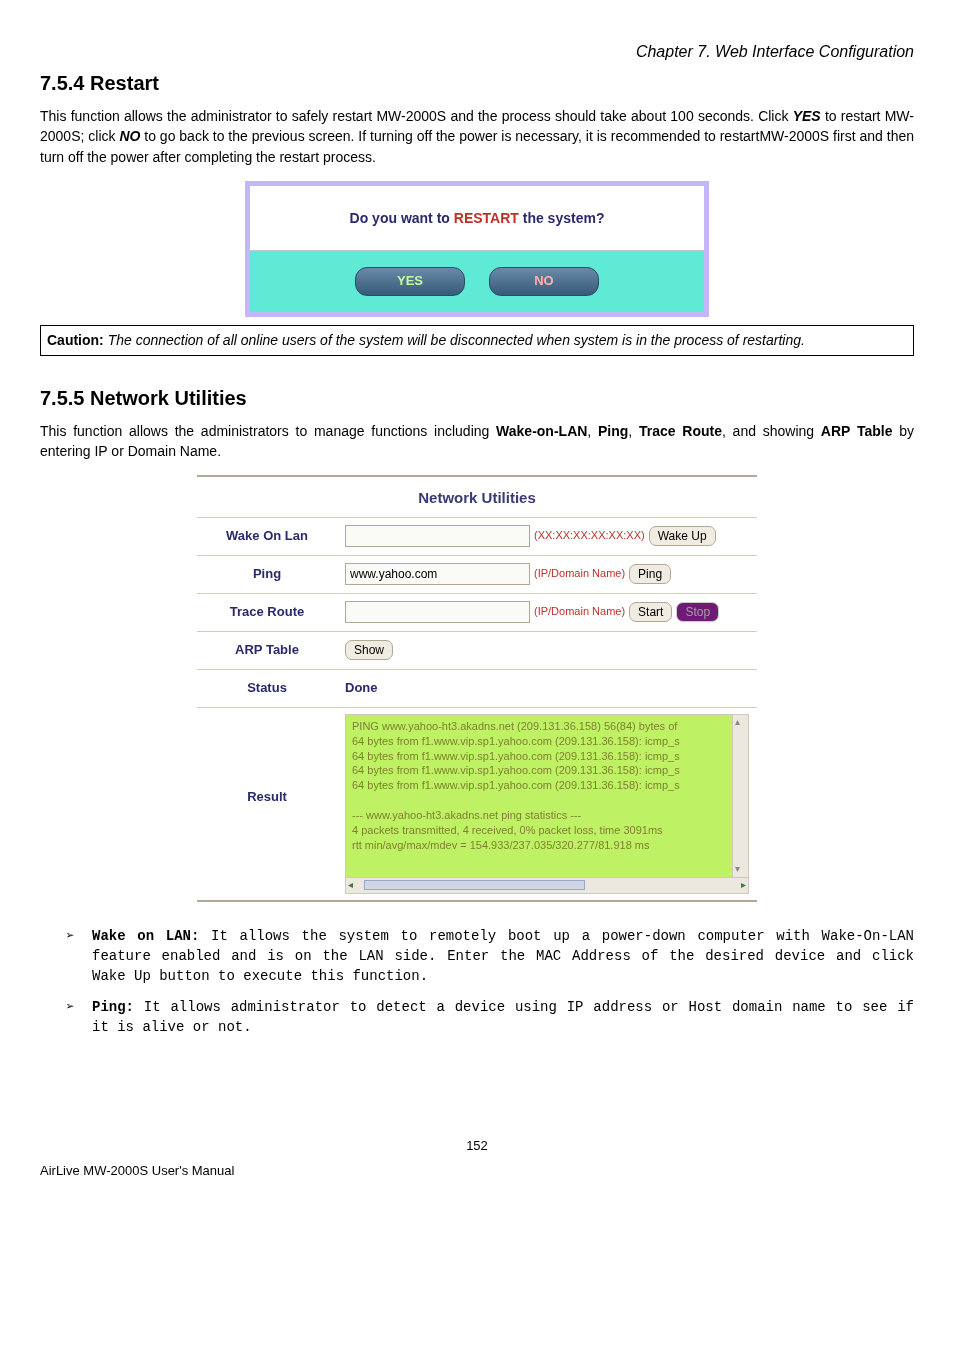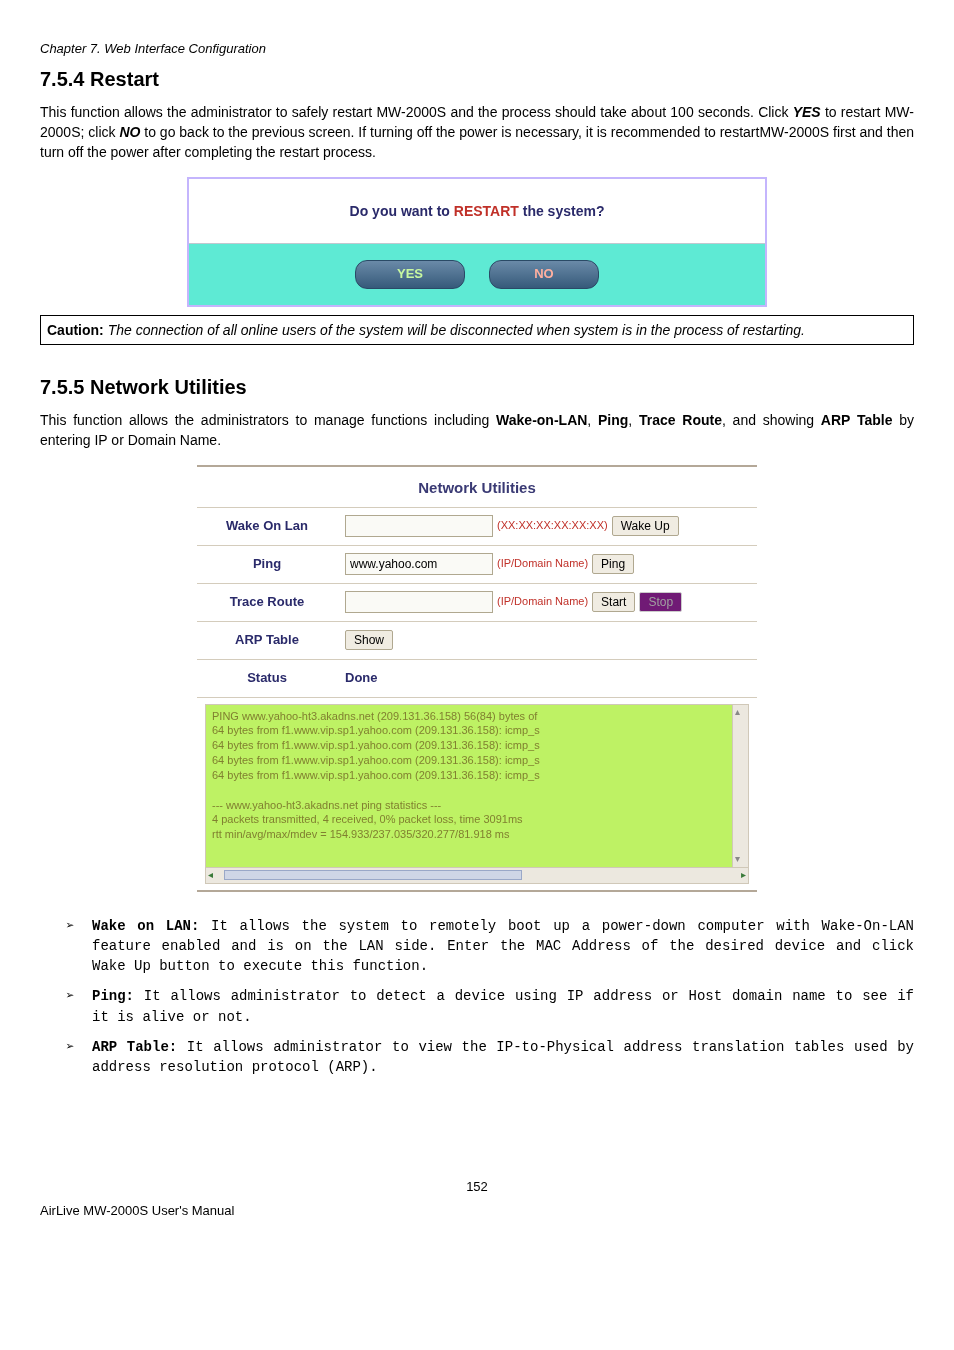--- a/index.html
+++ b/index.html
@@ -8,37 +8,38 @@
     padding: 40px;
     font-family: Arial, Helvetica, sans-serif;
     color: #000;
     width: 954px;
     background: #fff;
     font-size: 14px;
     line-height: 1.45;
   }
   .chapter-header {
     font-style: italic;
-    font-size: 13px;
+    font-size: 16px;
     margin-bottom: 6px;
+    text-align: right;
   }
   h2.section {
     font-size: 20px;
     font-weight: bold;
     margin: 4px 0 8px 0;
   }
   p.body { margin: 0 0 10px 0; text-align: justify; }
   .bold   { font-weight: bold; }
   .bolditalic { font-style: italic; font-weight: bold; }
 
   
   .panel {
-    border: 2px solid #c4b5fd;
+    border: 5px solid #c4b5fd;
     margin: 14px auto 8px auto;
-    width: 580px;
+    width: 464px;
   }
   .panel-top {
     padding: 22px 0;
     text-align: center;
     font-weight: bold;
     color: #2a2a6a;
     border-bottom: 1px solid #c0c8d0;
     background: #fff;
   }
   .panel-top .highlight { color: #c03028; }
@@ -99,31 +100,31 @@
     font-weight: bold;
     color: #2a2a6a;
     font-size: 13px;
     text-align: center;
   }
   .nu-cell { flex: 1; padding: 4px 8px; display:flex; align-items:center; gap:4px; }
   .nu-input {
     border: 1px solid #b0a890;
     background: #fafaf6;
     height: 22px;
-    width: 148px;
+    width: 185px;
     padding: 0 4px;
     font-size: 12px;
   }
   .hint { font-size: 11px; color: #c03028; }
   .btn {
     border: 1px solid #b0a890;
     background: #f0ece2;
     font-size: 12px;
     padding: 2px 8px;
-    border-radius: 2px;
+    border-radius: 7px;
   }
   .btn.disabled { color: #a0a0a0; border-color: #ccc; background:#701a75; }
   .nu-text { font-weight: bold; color: #2a2a6a; font-size: 13px; }
   .nu-result {
     flex:1;
     margin:6px 8px;
     font-size: 11px;
     color:#808030;
     border:1px solid #d0c8b8;
     background:#bef264;
@@ -221,20 +222,21 @@
   </div>
 
   <div class="nu-row">
     <div class="nu-label">Status</div>
     <div class="nu-cell">
       <span class="nu-text">Done</span>
     </div>
   </div>
 
   <div class="nu-row" style="align-items:flex-start">
+    <div class="nu-label" style="padding-top:80px">Result</div>
     <div class="nu-result">
       <div class="nu-result-inner">PING www.yahoo-ht3.akadns.net (209.131.36.158) 56(84) bytes of
 64 bytes from f1.www.vip.sp1.yahoo.com (209.131.36.158): icmp_s
 64 bytes from f1.www.vip.sp1.yahoo.com (209.131.36.158): icmp_s
 64 bytes from f1.www.vip.sp1.yahoo.com (209.131.36.158): icmp_s
 64 bytes from f1.www.vip.sp1.yahoo.com (209.131.36.158): icmp_s
 
 --- www.yahoo-ht3.akadns.net ping statistics ---
 4 packets transmitted, 4 received, 0% packet loss, time 3091ms
 rtt min/avg/max/mdev = 154.933/237.035/320.277/81.918 ms</div>
@@ -246,19 +248,16 @@
   </div>
 </div>
 
 <ul class="features">
   <li>
     <span class="bold">Wake on LAN:</span><span> It allows the system to remotely boot up a power-down computer with Wake-On-LAN feature enabled and is on the LAN side. Enter the MAC Address of the desired device and click Wake Up button to execute this function.</span>
   </li>
   <li>
     <span class="bold">Ping:</span><span> It allows administrator to detect a device using IP address or Host domain name to see if it is alive or not.</span>
   </li>
-  <li>
-    <span class="bold">ARP Table:</span><span> It allows administrator to view the IP-to-Physical address translation tables used by address resolution protocol (ARP).</span>
-  </li>
 </ul>
 
 <div class="page-num">152</div>
 <div class="footer">AirLive MW-2000S User's Manual</div>
 
 </body></html>

